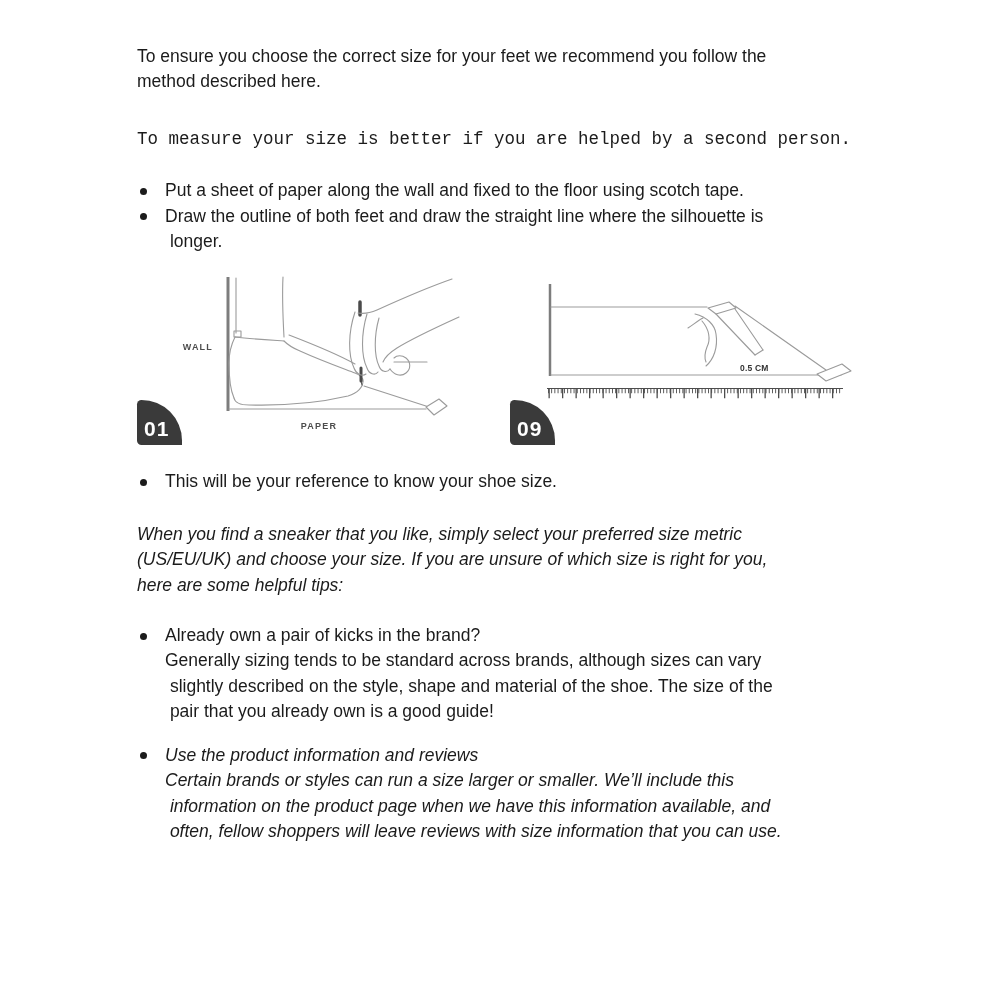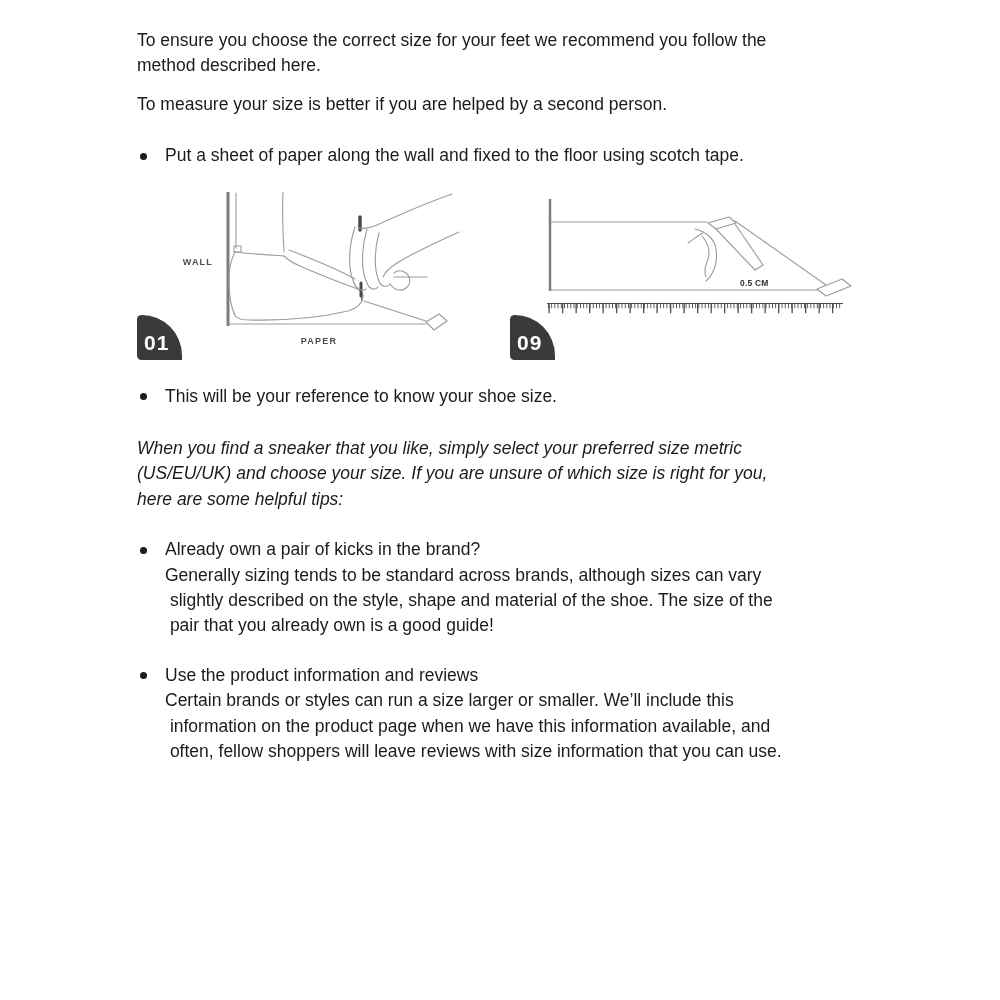--- a/index.html
+++ b/index.html
@@ -2,37 +2,37 @@
 <html><head>
 <meta charset="utf-8">
 <style>
   html,body { margin:0; padding:0; }
   body {
     width:1000px; height:1000px; background:#ffffff;
     font-family:"Liberation Sans", sans-serif;
     position:relative; overflow:hidden;
   }
   .content {
-    position:absolute; left:137px; top:28px; width:810px;
+    position:absolute; left:137px; top:44px; width:810px;
     color:#1b1b1b; font-size:17.5px; line-height:25.4px;
   }
   .prewrap { white-space:pre-wrap; }
   p { margin:0; }
   ul { list-style:none; margin:0; padding:0; }
   li { position:relative; padding-left:28px; }
   .dot {
     position:absolute; left:3px; top:9.5px; width:7px; height:7px;
     border-radius:50%; background:#1b1b1b;
   }
-  #intro2 { margin-top:13px; }
+  #intro2 { margin-top:32px;font-family:Liberation Mono, monospace; }
   #steps  { margin-top:26px; }
   #results{ margin-top:20px; }
   #sizing-para { margin-top:27px;font-style:italic; }
   #tips { margin-top:25px; }
-  #tips li + li { margin-top:24px; }
+  #tips li + li { margin-top:18px;font-style:italic; }
 
   .figures { position:relative; height:178px; margin-top:17px; }
   .fig-svg { position:absolute; top:0; }
   #fig1 { left:0; }
   #fig2 { left:373px; }
   .badge {
     position:absolute; top:129px; width:45px; height:45px;
     background:#3a3a3a; border-radius:5px 100% 0 5px;
     color:#ffffff; font-size:21px; font-weight:bold; letter-spacing:1px;
     display:flex; align-items:flex-end; padding:0 0 4px 7px; box-sizing:border-box;text-align:right;
@@ -61,20 +61,25 @@
 
   <p id="intro1" class="prewrap">To ensure you choose the correct size for your feet we recommend you follow the
 method described here.</p>
 
   <p id="intro2" class="prewrap">To measure your size is better if you are helped by a second person.</p>
 
   <ul id="steps">
     <li>
       <span class="dot"></span>
       <span class="prewrap">Put a sheet of paper along the wall and fixed to the floor using scotch tape.</span>
+    </li>
+    <li>
+      <span class="dot"></span>
+      <span class="prewrap">Draw the outline of both feet and draw the straight line where the silhouette is
+ longer.</span>
     </li>
   </ul>
 
   <div class="figures">
 
     <svg id="fig1" class="fig-svg" width="335" height="178" viewBox="0 0 335 178">
 
       <line class="sketch-dark" x1="91" y1="6" x2="91" y2="140" stroke-width="3"></line>
 
       <line class="sketch" x1="92" y1="138" x2="289" y2="138"></line>

